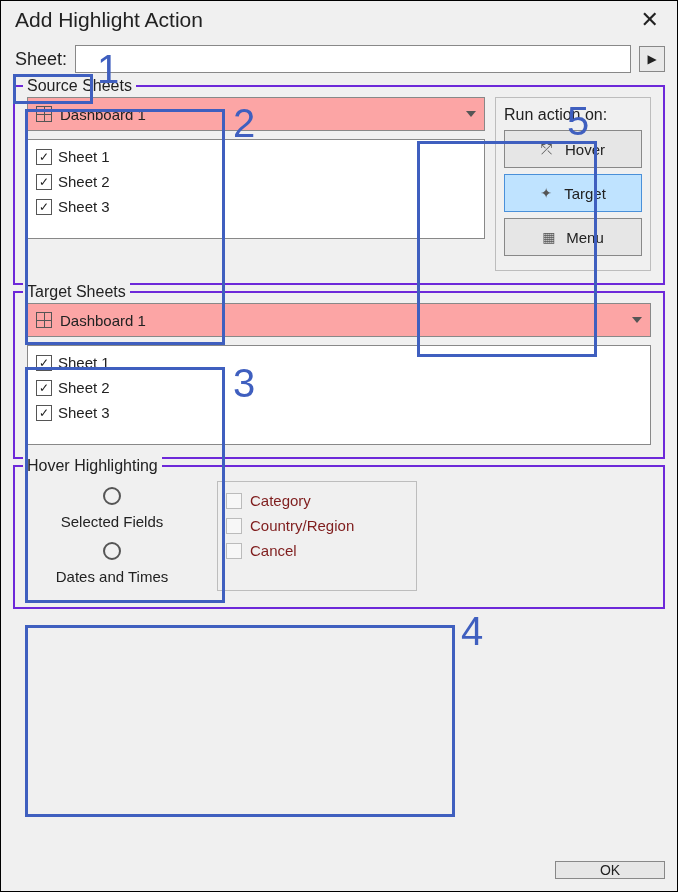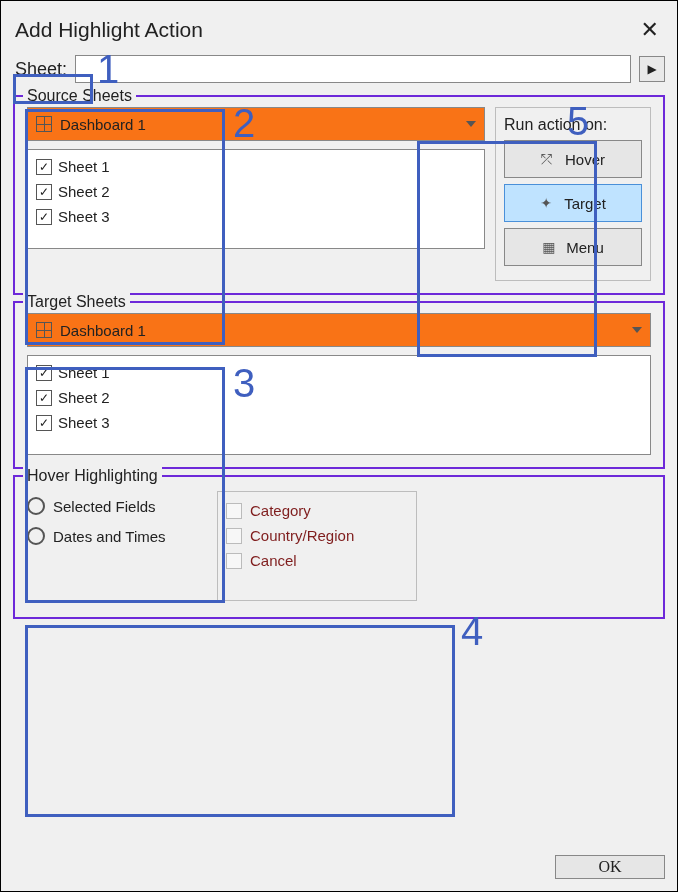--- a/index.html
+++ b/index.html
@@ -12,21 +12,21 @@
     color: #222;
     width: 678px;
     height: 892px;
     position: relative;
     border: 1px solid #000;
   }
   .title-bar {
     display: flex;
     justify-content: space-between;
     align-items: center;
-    padding: 16px 12px 4px 14px;
+    padding: 6px 12px 4px 14px;
     font-size: 21px;
   }
   .close-x {
     font-size: 22px;
     font-weight: 300;
     cursor: pointer;
     padding: 0 6px;
   }
   .name-row {
     display: flex;
@@ -69,21 +69,21 @@
   }
   .sheets-outer {
     display: flex;
     gap: 10px;
     align-items: flex-start;
   }
   .sheets-left { flex: 1; }
   .select-row {
     display: flex;
     align-items: center;
-    background: #f97316;
+    background: #fca5a5;
     border: 1px solid #888;
     height: 34px;
     padding: 0 8px;
     margin-bottom: 8px;
   }
   .dash-icon {
     width: 16px; height: 16px;
     border: 1px solid #555;
     margin-right: 8px;
     position: relative;
@@ -152,20 +152,21 @@
     gap: 20px;
     align-items: flex-start;
     padding: 4px 0;
   }
   .radio-col { min-width: 170px; }
   .radio-item {
     display: flex;
     align-items: center;
     gap: 8px;
     padding: 6px 0;
+    flex-direction: column;
   }
   .radio {
     width: 18px; height: 18px;
     border: 2px solid #555;
     border-radius: 50%;
     display: inline-flex;
     align-items: center;
     justify-content: center;
   }
   .radio.on::after {
@@ -195,29 +196,28 @@
   }
   .buttons-row {
     position: absolute;
     right: 12px;
     bottom: 12px;
     display: flex;
     gap: 20px;
   }
   .dlg-btn {
     min-width: 110px;
-    height: 24px;
+    height: 18px;
     border: 1px solid #888;
     background: #e6e6e6;
     display: flex;
     align-items: center;
     justify-content: center;
     cursor: pointer;
-    font-size: 16px;
-    font-family: Liberation Serif, serif;
+    font-size: 14px;
   }
   
   .anno-rect {
     position: absolute;
     border: 3px solid #3f5fbf;
     pointer-events: none;
   }
   .anno-num {
     position: absolute;
     color: #3f5fbf;

